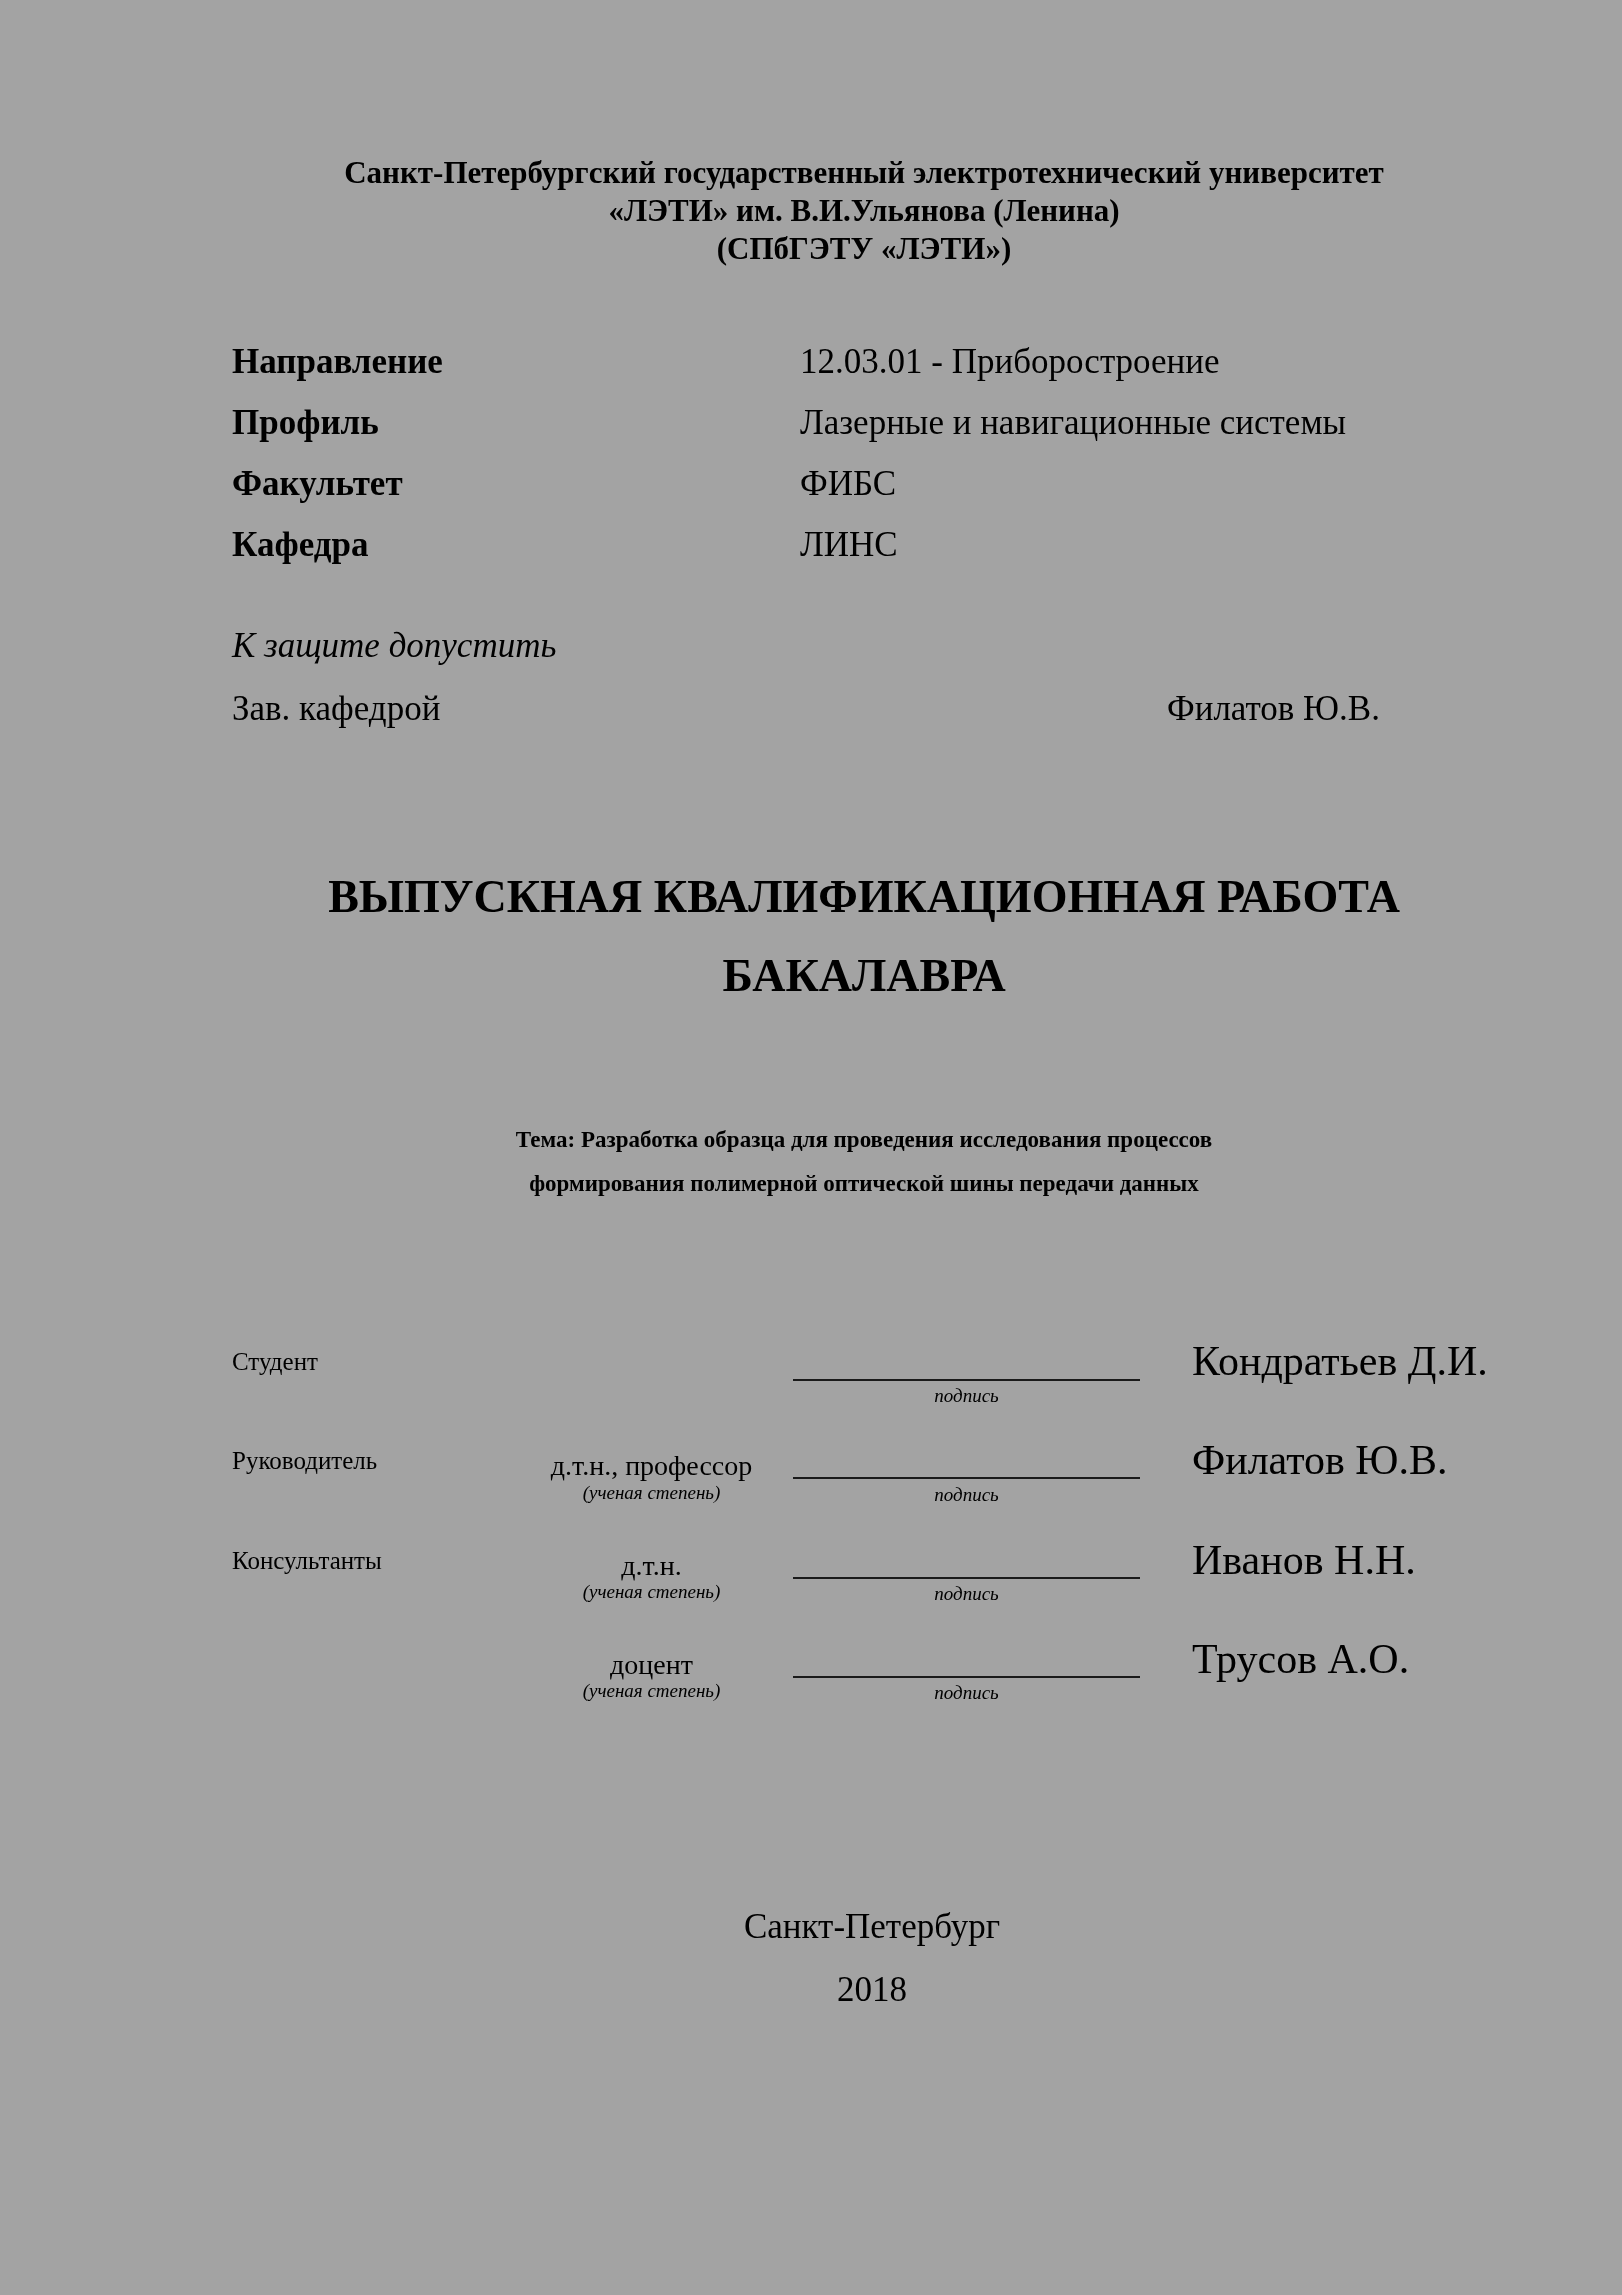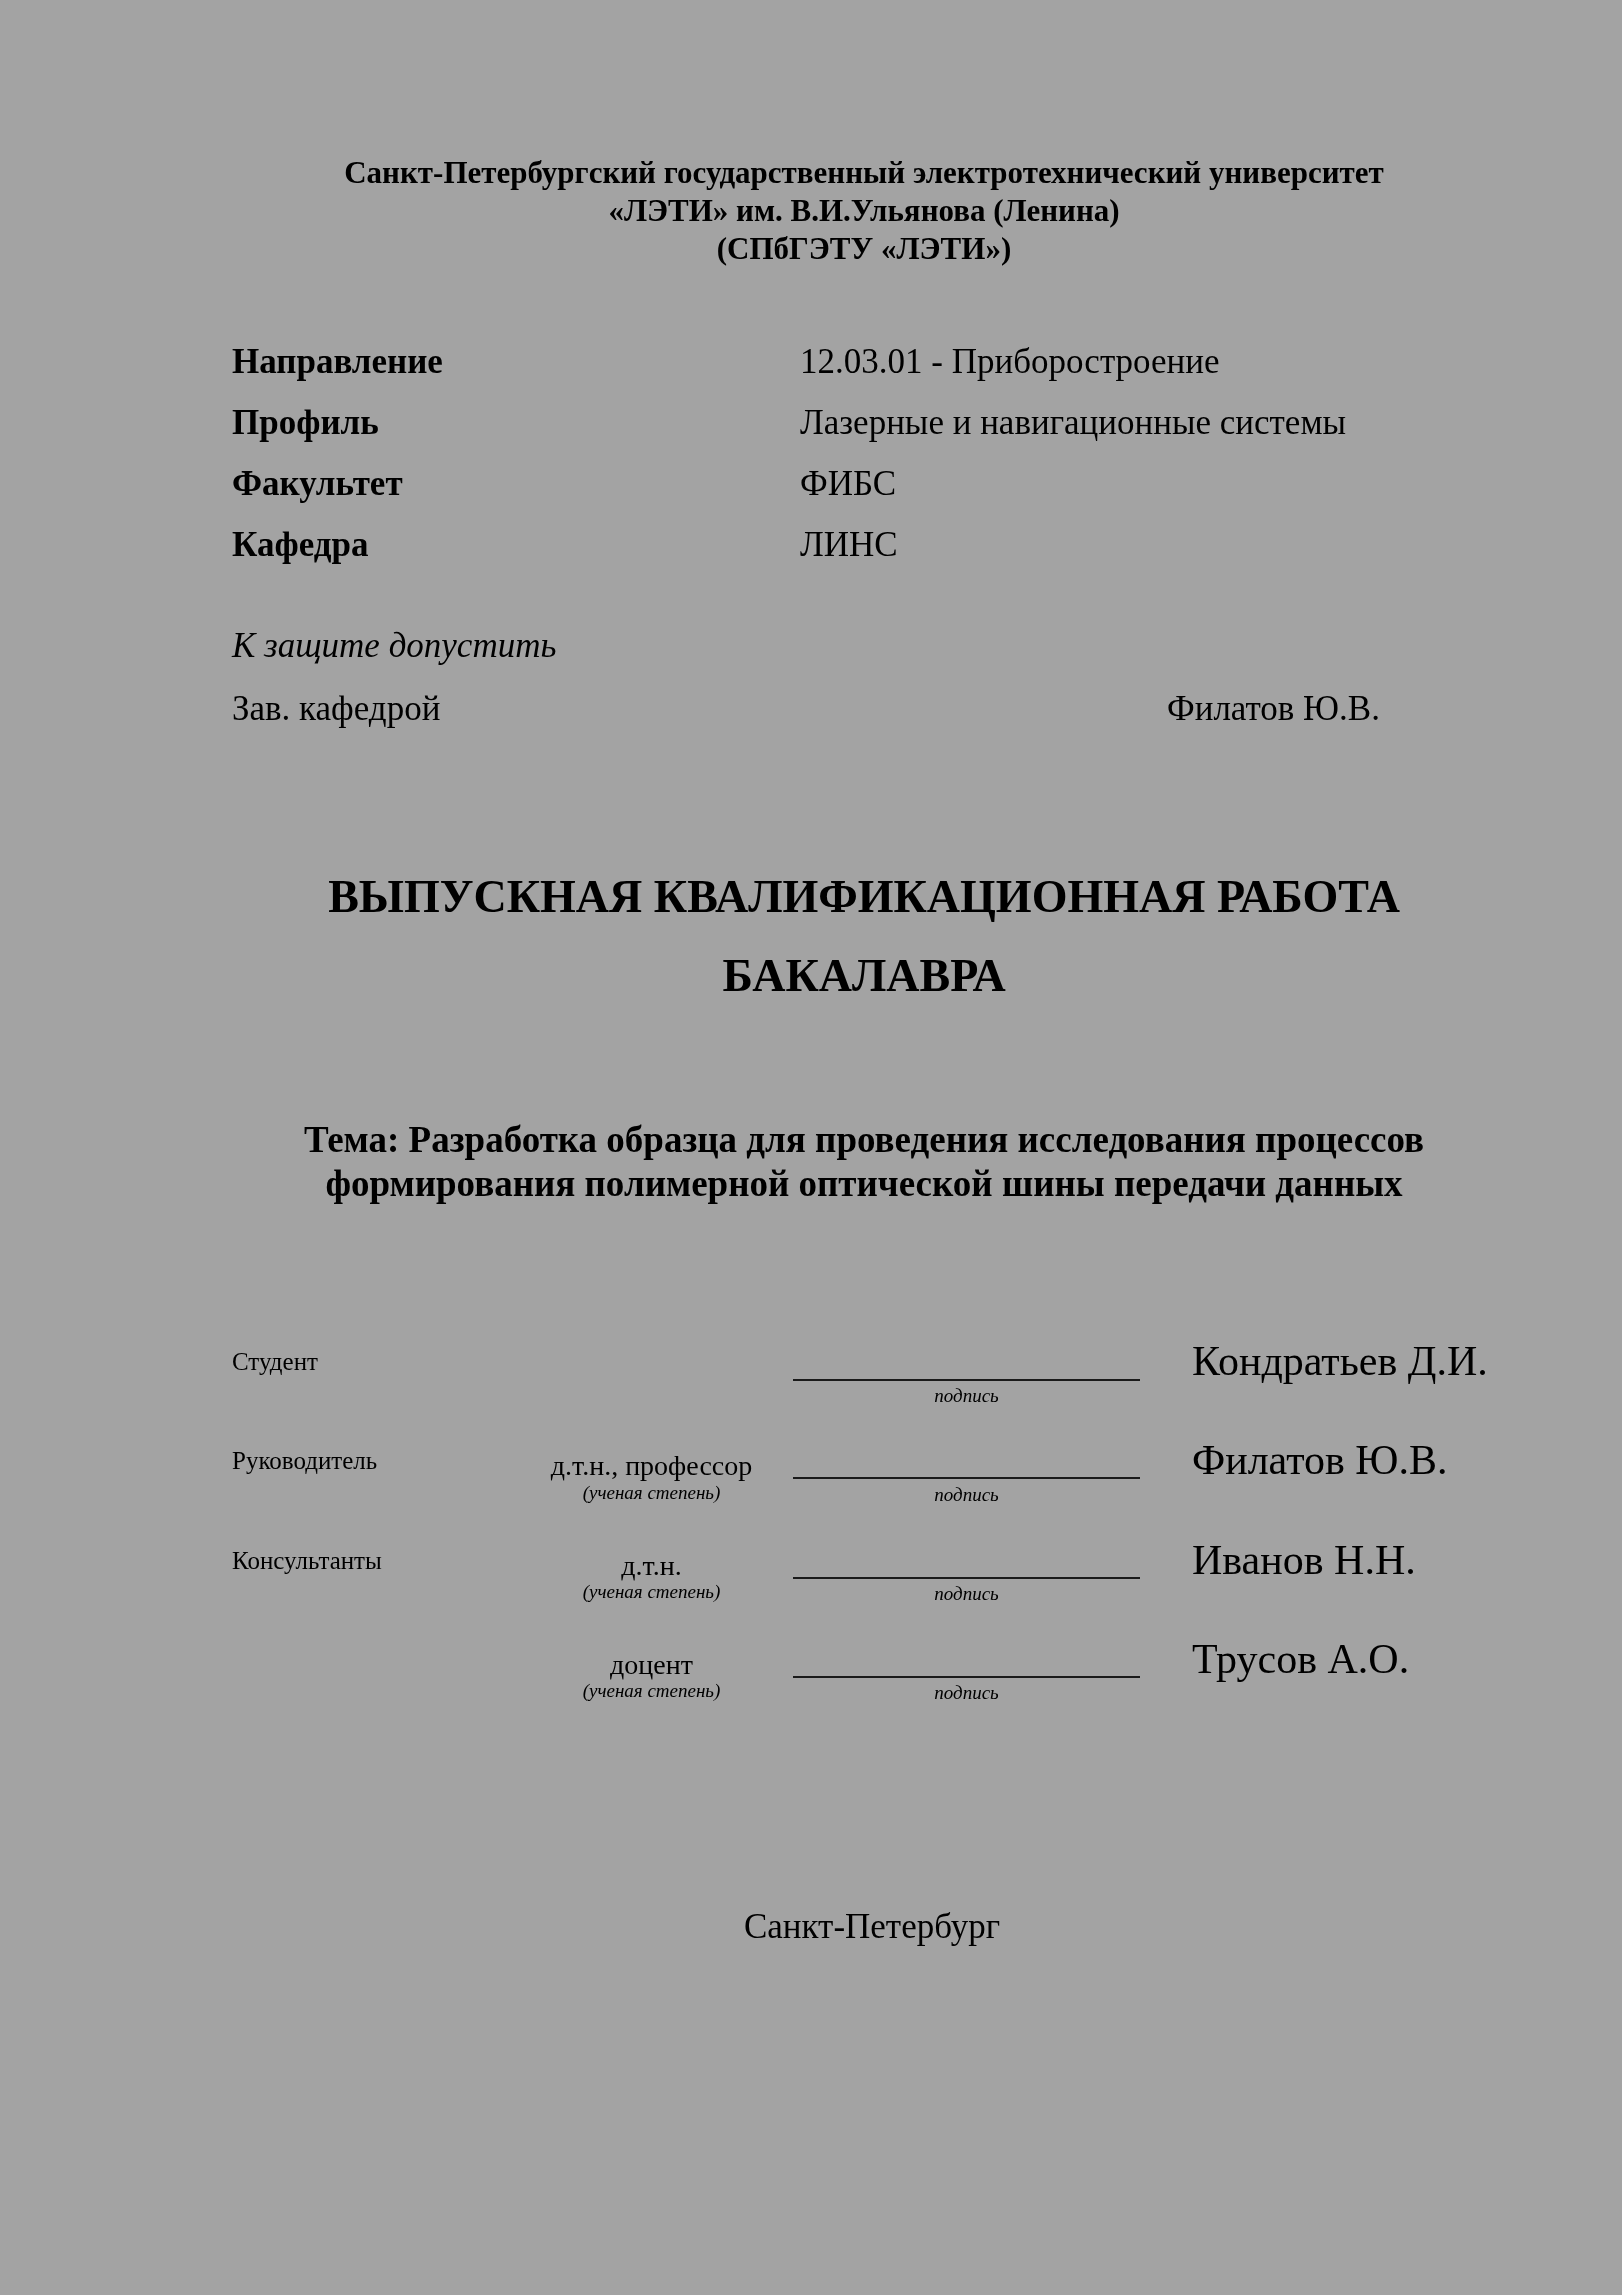--- a/index.html
+++ b/index.html
@@ -92,21 +92,21 @@
     }
 
     
     .topic {
       position: absolute;
       left: 236px;
       width: 1256px;
       top: 1118px;
       text-align: center;
       font-weight: bold;
-      font-size: 37px;
+      font-size: 23px;
       line-height: 44px;
     }
     .topic div { white-space: nowrap; }
 
     
     .sig-role {
       position: absolute;
       left: 232px;
       font-size: 25px;
       line-height: 41px;
@@ -234,14 +234,15 @@
     <div>
       <div class="sig-degree" style="top:1647px">доцент</div>
       <div class="sig-degree-caption" style="top:1680px">(ученая степень)</div>
       <div class="sig-line" style="top:1676px"></div>
       <div class="sig-line-caption" style="top:1682px">подпись</div>
       <div class="sig-name" style="top:1639px">Трусов А.О.</div>
     </div>
   </div>
 
   <div class="city" style="top:1906px">Санкт-Петербург</div>
+  <div class="year" style="top:1969px">2018</div>
 </div>
 
 
 </body></html>

